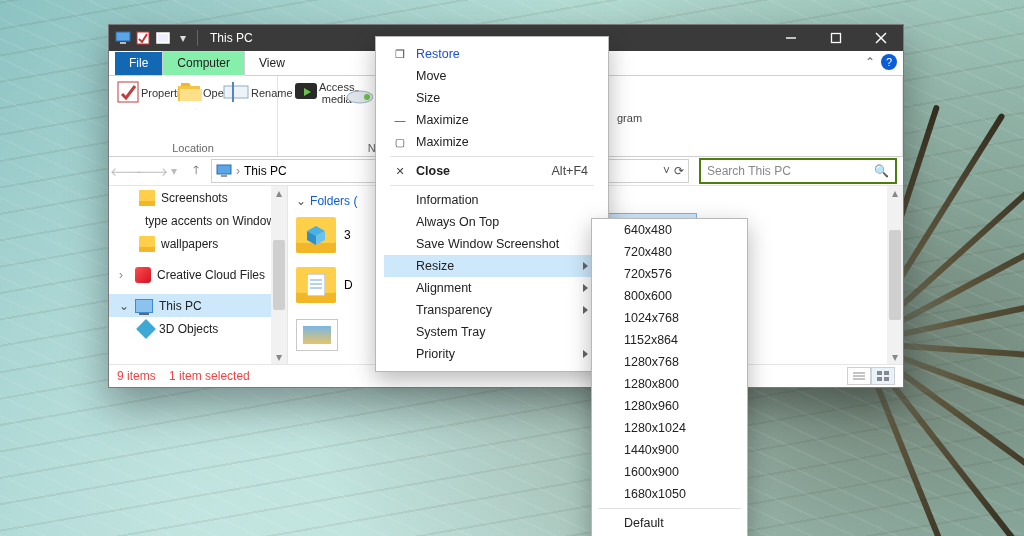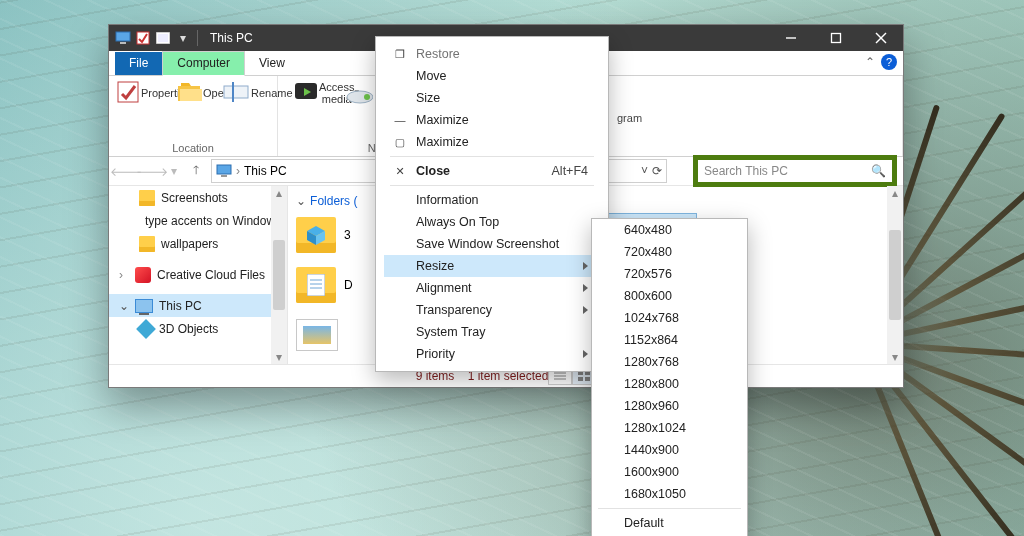--- a/index.html
+++ b/index.html
@@ -90,21 +90,21 @@
   .ritem{width:56px;display:flex;flex-direction:row;align-items:center;font-size:11px;text-align:center;line-height:1.1}
   .ritem .ic{width:28px;height:28px;margin-bottom:2px;display:flex;align-items:center;justify-content:center}
 
   .addr{height:28px;display:flex;align-items:center;gap:4px;padding:0 6px;border-bottom:1px solid #e6e6e6}
   .navbtn{width:22px;height:22px;display:flex;align-items:center;justify-content:center;color:#666}
   .navbtn.disabled{color:#bdbdbd}
   .path{flex:1;height:22px;border:1px solid #cfcfcf;display:flex;align-items:center;padding:0 4px;font-size:12px;gap:4px}
   .path .crumb{display:flex;align-items:center;gap:4px}
   .path .sep{color:#888}
   .pathend{display:flex;align-items:center;gap:4px;color:#555;margin-left:4px}
-  .search{width:182px;height:22px;border:5px solid #4d7c0f;margin-left:22px;display:flex;align-items:center;justify-content:space-between;padding:0 6px;color:#888}
+  .search{width:182px;height:22px;border:2px solid #4d7c0f;margin-left:6px;display:flex;align-items:center;justify-content:space-between;padding:0 6px;color:#888}
 
   .body{flex:1;display:flex;min-height:0}
   .side{width:178px;border-right:1px solid #e6e6e6;overflow:hidden;position:relative}
   .scroll{position:absolute;right:0;top:0;bottom:0;width:16px;background:#f1f1f1;display:flex;flex-direction:column;align-items:center;justify-content:space-between;color:#888}
   .side .item{display:flex;align-items:center;gap:6px;padding:2px 6px 2px 18px;height:19px;color:#222;white-space:nowrap}
   .side .item.l2{padding-left:30px}
   .side .item.sel{background:#cde8fb}
   .fold{width:16px;height:16px;background:#ffcf4a;border-radius:1px;box-shadow:inset 0 -5px 0 #f2b728}
   .pc{width:16px;height:12px;border:1px solid #3b8bd6;background:#8cc3ee;position:relative}
   .pc::after{content:"";position:absolute;left:3px;right:3px;bottom:-3px;height:2px;background:#666}
@@ -116,21 +116,21 @@
   .grid{display:flex;flex-wrap:wrap;gap:8px 40px}
   .fitem{display:flex;align-items:center;gap:8px;width:210px;height:42px}
   .fitem .bicon{width:40px;height:36px;background:#ffcf4a;border-radius:2px;box-shadow:inset 0 -10px 0 #f2b728;display:flex;align-items:center;justify-content:center;color:#3b87bd;font-size:18px}
   .fitem.sel{background:#cde8fb;outline:1px solid #7fb6e0}
   .picimg{width:40px;height:30px;background:#fff;border:1px solid #c8c8c8;position:relative}
   .picimg::before{content:"";position:absolute;left:6px;top:6px;right:6px;bottom:6px;background:linear-gradient(#79b6e6,#e6c468)}
 
   .vscroll{position:absolute;right:0;top:0;bottom:0;width:16px;background:#f1f1f1;display:flex;flex-direction:column;align-items:center;justify-content:space-between;color:#888}
   .vscroll .thumb{width:12px;height:90px;background:#cfcfcf;border-radius:2px}
 
-  .status{height:22px;border-top:1px solid #e6e6e6;display:flex;align-items:center;justify-content:center;padding:0 8px;color:#7f1d1d;font-size:12px}
+  .status{height:22px;border-top:1px solid #e6e6e6;display:flex;align-items:center;justify-content:space-between;padding:0 8px;color:#ef4444;font-size:12px}
   .viewtoggles{display:flex;gap:0}
   .vt{width:22px;height:16px;border:1px solid #cfcfcf;background:#fff;display:flex;align-items:center;justify-content:center;color:#555}
 
   
   .menu{
     position:absolute;
     background:#fff;border:1px solid #b8b8b8;box-shadow:0 8px 22px rgba(0,0,0,0.28);
     font-size:12.5px;color:#222;
   }
   .menu .row{display:flex;align-items:center;height:22px;padding:0 12px 0 8px;gap:8px;white-space:nowrap}
@@ -444,21 +444,21 @@
             <rect x="7" y="6" width="5" height="4" fill="#888"></rect>
           </svg>
         </span>
     </span>
   </div>
 </div>
 
 <div class="menu main">
   <div class="row">
       <span class="mk">❐</span>
-      <span class="txt" style="color:#737373">Restore</span>
+      <span class="txt" style="color:#1d4ed8">Restore</span>
     </div>
   <div class="row">
       <span class="mk"></span>
       <span class="txt">Move</span>
     </div>
   <div class="row">
       <span class="mk"></span>
       <span class="txt">Size</span>
     </div>
   <div class="row">

